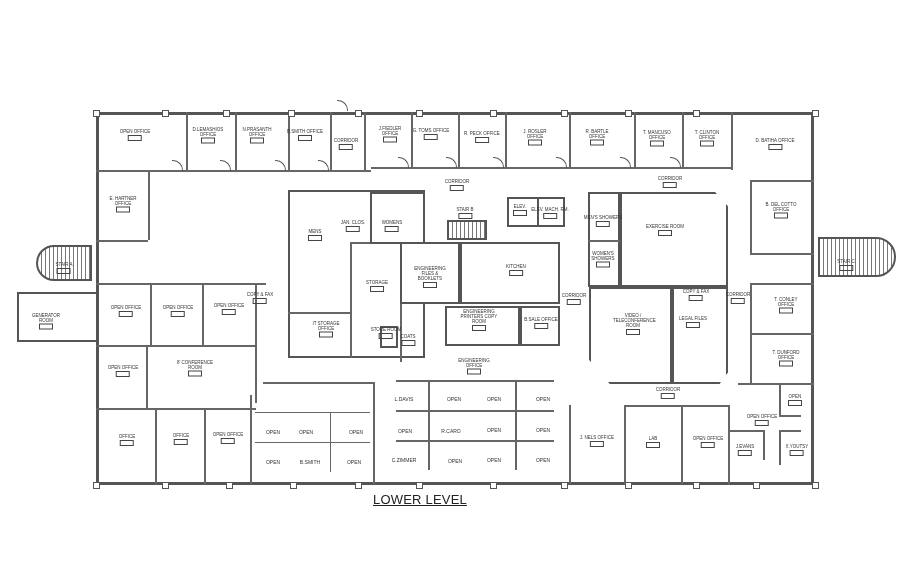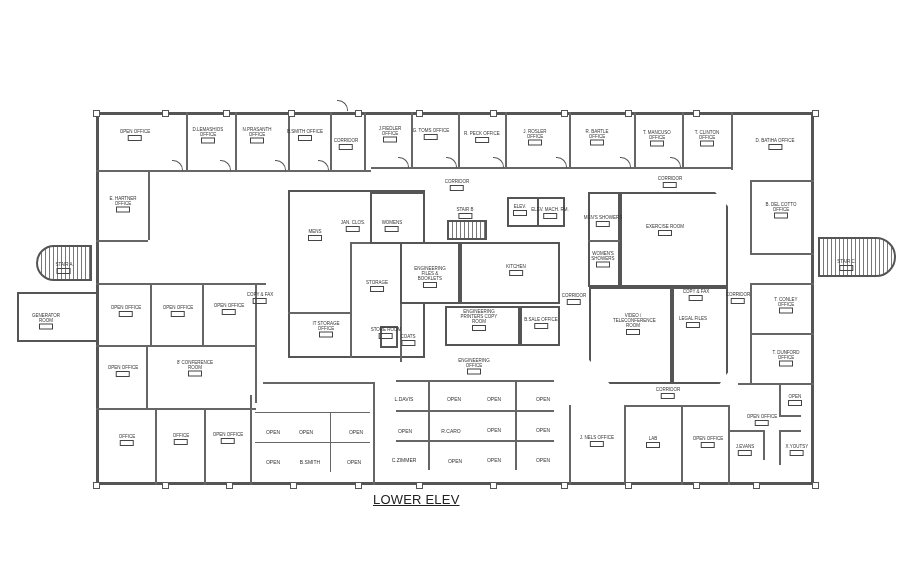--- a/index.html
+++ b/index.html
@@ -408,14 +408,14 @@
       <div class="cub" style="left: 405px; top: 431px;">OPEN</div>
       <div class="cub" style="left: 451px; top: 431px;">R.CARO</div>
       <div class="cub" style="left: 494px; top: 430px;">OPEN</div>
       <div class="cub" style="left: 543px; top: 430px;">OPEN</div>
       <div class="cub" style="left: 404px; top: 460px;">C.ZIMMER</div>
       <div class="cub" style="left: 455px; top: 461px;">OPEN</div>
       <div class="cub" style="left: 494px; top: 460px;">OPEN</div>
       <div class="cub" style="left: 543px; top: 460px;">OPEN</div>
     </div>
 
-  <div class="title">LOWER ELEV</div>
+  <div class="title">LOWER LEVEL</div>
 </div>
 
 </body></html>

